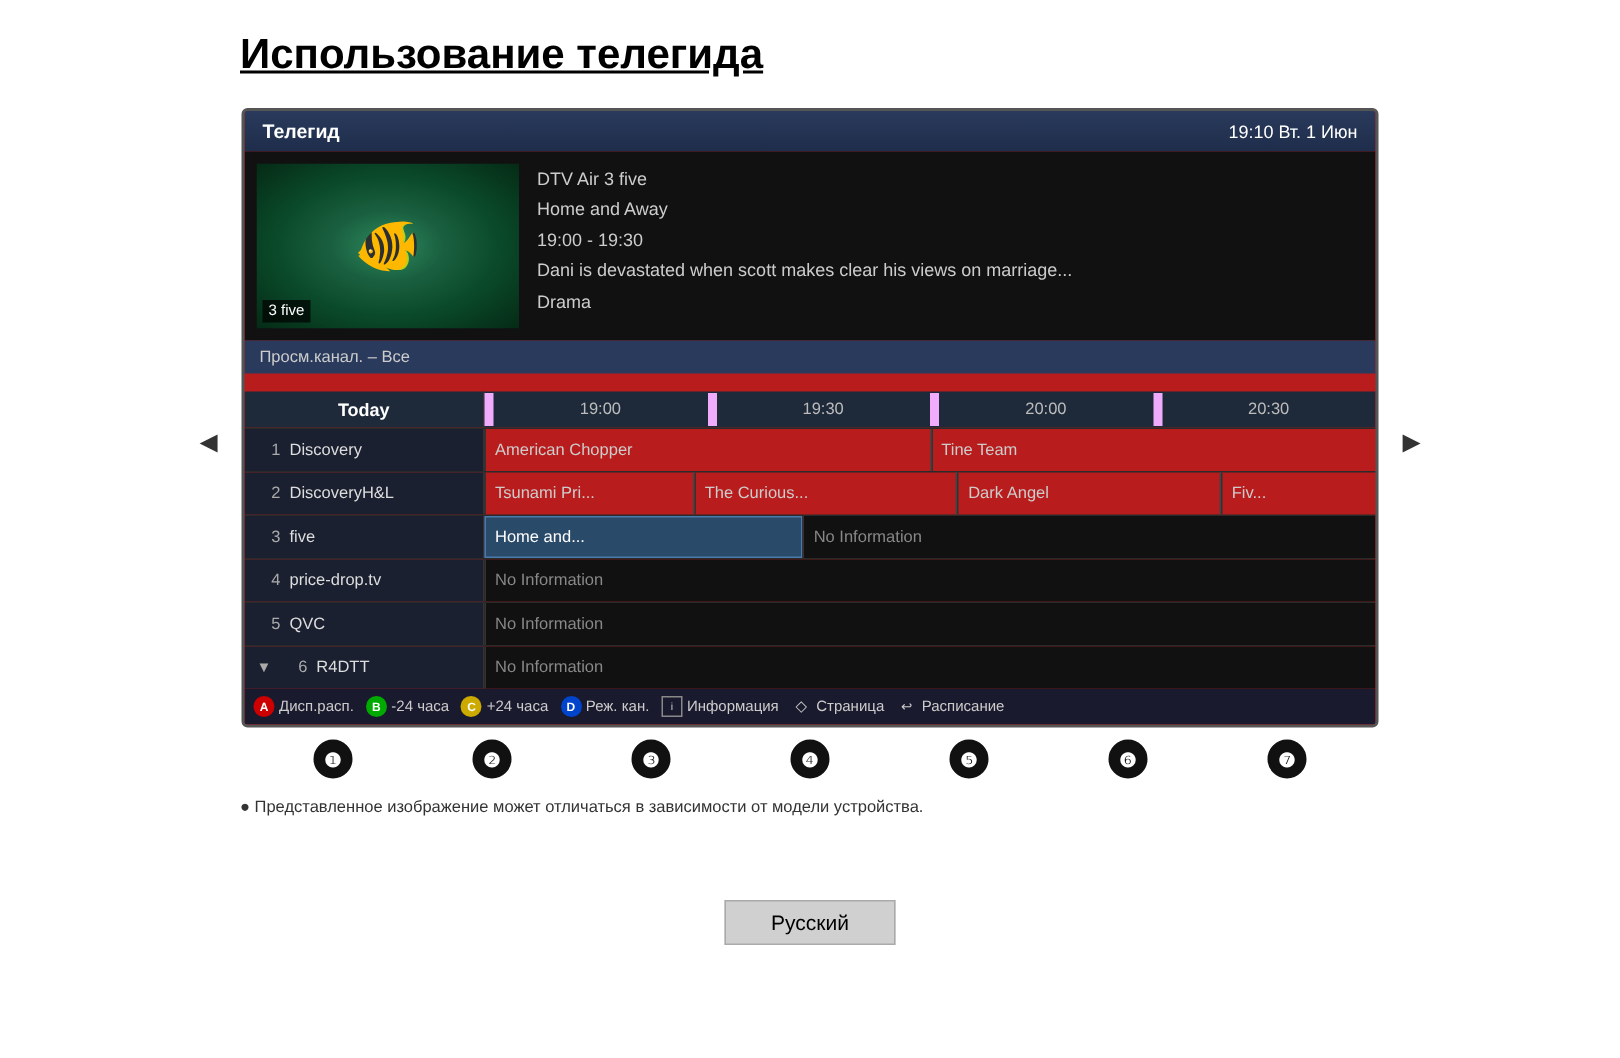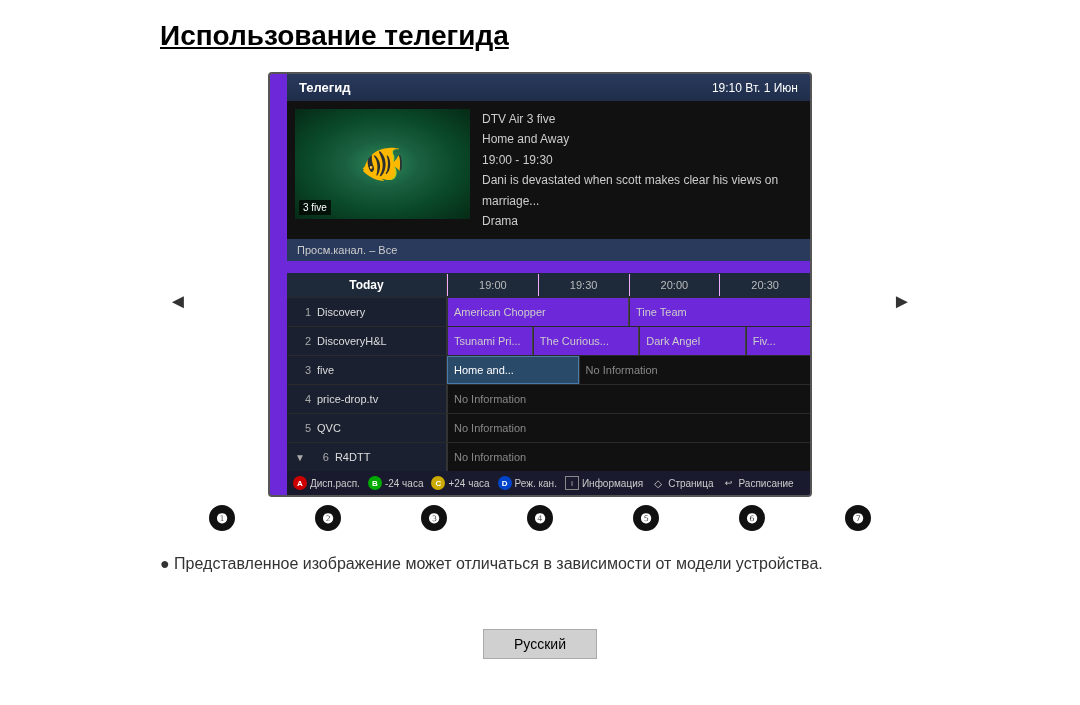--- a/index.html
+++ b/index.html
@@ -37,26 +37,25 @@
       display: flex;
       align-items: center;
       justify-content: center;
       cursor: pointer;
       font-size: 20px;
       color: #333;
       flex-shrink: 0;
     }
 
     .tv-guide-box {
-      width: 544px;
-      background: #6d28d9;
+      width: 758px;
+      background: #b91c1c;
       border: 2px solid #555;
       border-radius: 4px;
       overflow: hidden;
-      padding-left: 17px;
     }
 
     .tv-guide-header {
       background: linear-gradient(180deg, #2a3a5c 0%, #1e2d4a 100%);
       display: flex;
       justify-content: space-between;
       align-items: center;
       padding: 6px 12px;
     }
 
@@ -142,21 +141,21 @@
       flex: 1;
       display: flex;
       align-items: center;
     }
 
     .time-slot {
       flex: 1;
       padding: 5px 4px;
       color: #bbb;
       font-size: 11px;
-      border-left: 1px solid #f0abfc;
+      border-left: 6px solid #f0abfc;
       text-align: center;
     }
 
     .channel-row {
       display: flex;
       border-top: 1px solid #2a2a2a;
       min-height: 28px;
       align-items: stretch;
     }
 
@@ -309,24 +308,24 @@
       border-radius: 50%;
       display: flex;
       align-items: center;
       justify-content: center;
       color: white;
       font-size: 13px;
       font-weight: bold;
     }
 
     .note-section {
-      margin-top: 24px;
+      margin-top: 13px;
       align-self: flex-start;
       margin-left: 120px;
-      font-size: 16px;
+      font-size: 11px;
       color: #333;
     }
 
     .footer-btn {
       margin-top: 56px;
       background: #d0d0d0;
       border: 1px solid #aaa;
       padding: 6px 30px;
       font-size: 14px;
       cursor: pointer;

